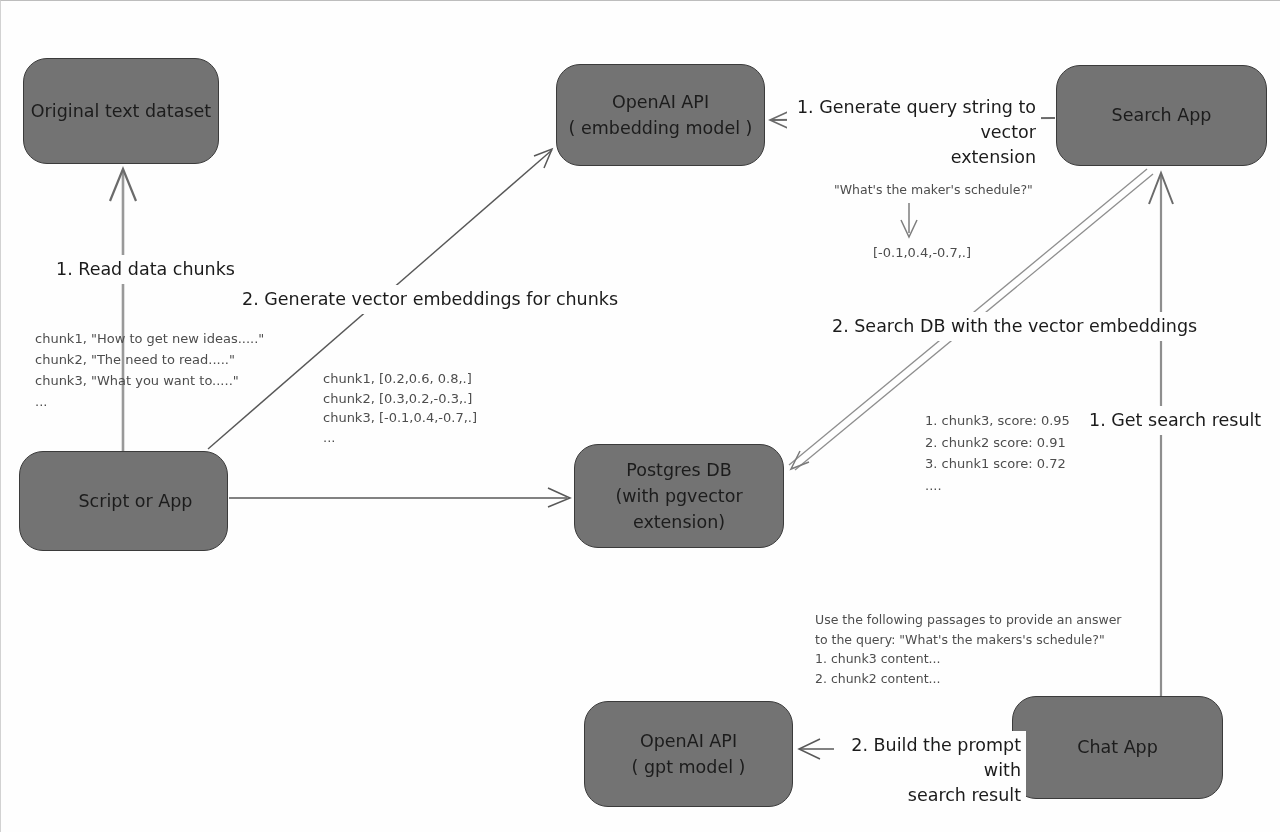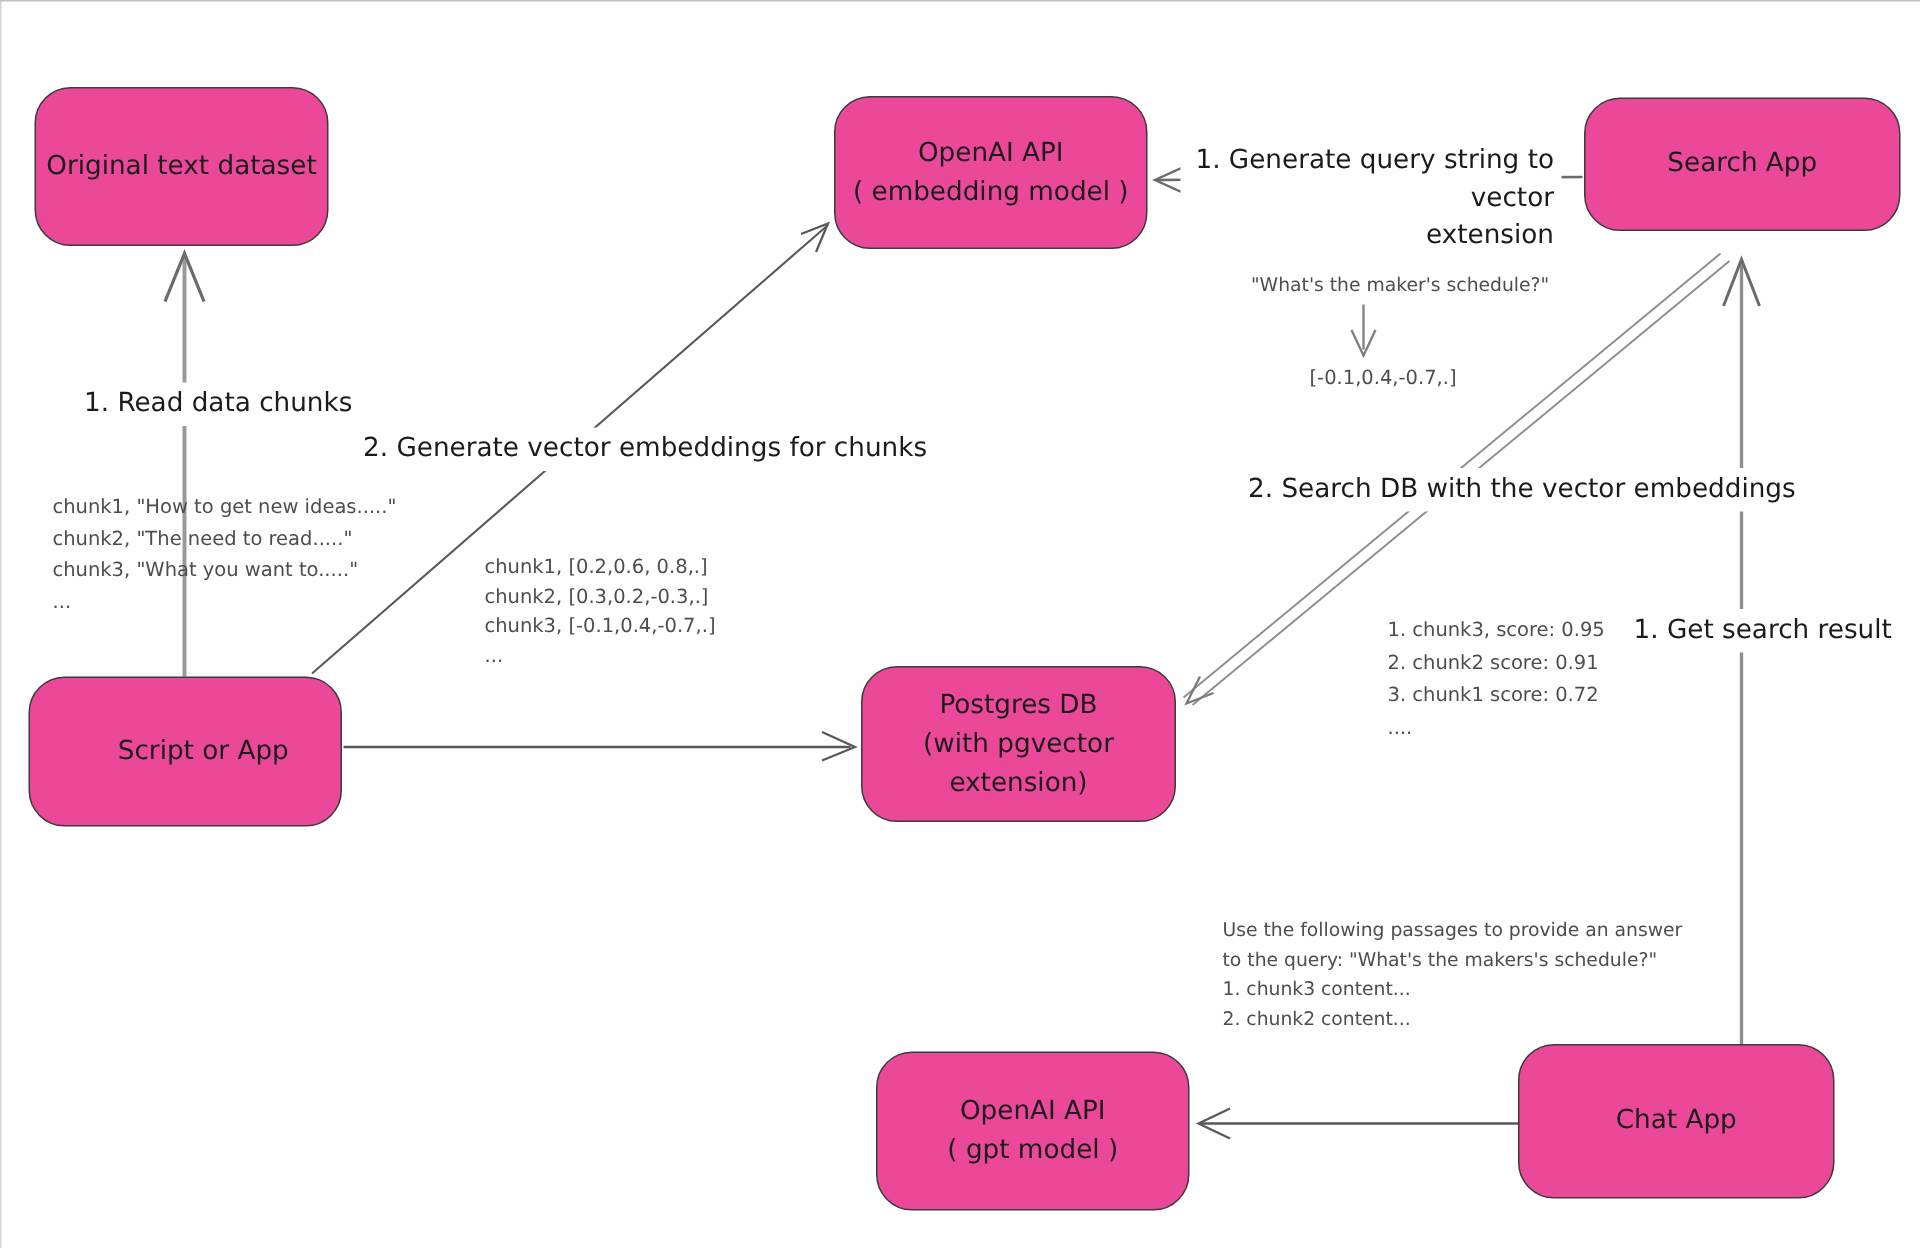--- a/index.html
+++ b/index.html
@@ -4,21 +4,21 @@
 <style>
   html,body { margin:0; padding:0; background:#ffffff; }
   .canvas {
     position:relative; width:1280px; height:832px; background:#fefefe;
     font-family:"DejaVu Sans", sans-serif; overflow:hidden;
     border-top:1px solid #bdbdbd; border-left:1px solid #d2d2d2;
     box-sizing:border-box;
   }
   .layer { position:absolute; left:0; top:0; }
   .node {
-    position:absolute; background:#ec4899; border:1.7px solid #3b3b3b;
+    position:absolute; background:#737373; border:1.7px solid #3b3b3b;
     border-radius:24px; display:flex; flex-direction:column;
     align-items:center; justify-content:center; text-align:center;
     color:#1c1c1c; font-size:17.5px; line-height:1.5; box-sizing:border-box;
   }
   .elabel {
     position:absolute; background:#fefefe; color:#1b1b1b;
     font-size:17.5px; line-height:25px; padding:2px 5px; white-space:nowrap;
   }
   .elabel.center { text-align:right; white-space:normal; }
   .note {
@@ -60,21 +60,21 @@
 
   <div class="node" style="left:22px; top:57px; width:196px; height:106px;">
     <div>Original text dataset</div>
   </div>
 
   <div class="node" style="left:555px; top:63px; width:209px; height:102px;">
     <div>OpenAI API</div>
     <div>( embedding model )</div>
   </div>
 
-  <div class="node" style="left:1055px; top:64px; width:211px; height:89px;">
+  <div class="node" style="left:1055px; top:64px; width:211px; height:101px;">
     <div>Search App</div>
   </div>
 
   <div class="node" style="left:18px; top:450px; width:209px; height:100px;padding-left:24px;">
     <div>Script or App</div>
   </div>
 
   <div class="node" style="left:573px; top:443px; width:210px; height:104px;">
     <div>Postgres DB</div>
     <div>(with pgvector extension)</div>
@@ -98,20 +98,24 @@
     <div>1. Generate query string to vector</div>
     <div>extension</div>
   </div>
 
   <div class="elabel" style="left:826px; top:311px;">2. Search DB with the vector embeddings</div>
 
   <div class="elabel" style="left:1083px; top:405px; width:172px;">
     <div>1. Get search result</div>
   </div>
 
+  <div class="elabel center" style="left:833px; top:730px; width:182px;">
+    <div>2. Build the prompt with</div>
+    <div>search result</div>
+  </div>
 
   <div class="note" style="left:34px; top:327px; line-height:21px;">
     <div>chunk1, "How to get new ideas....."</div>
     <div>chunk2, "The need to read....."</div>
     <div>chunk3, "What you want to....."</div>
     <div>...</div>
   </div>
 
   <div class="note" style="left:322px; top:368px; line-height:19.5px;">
     <div>chunk1, [0.2,0.6, 0.8,.]</div>

